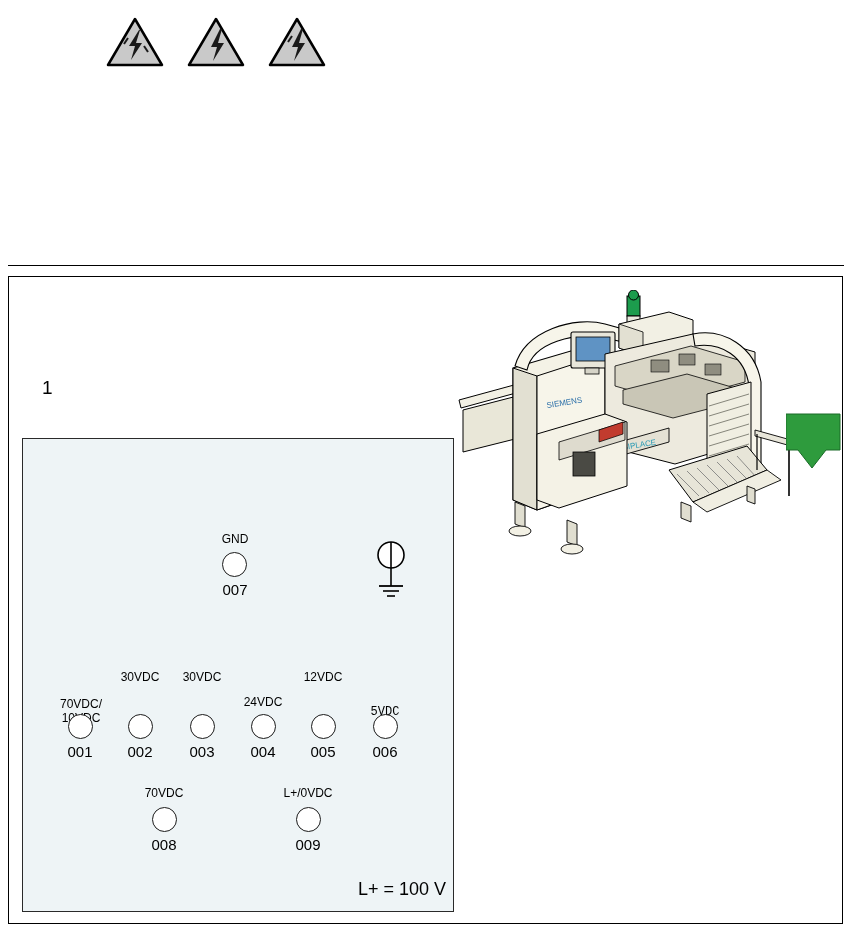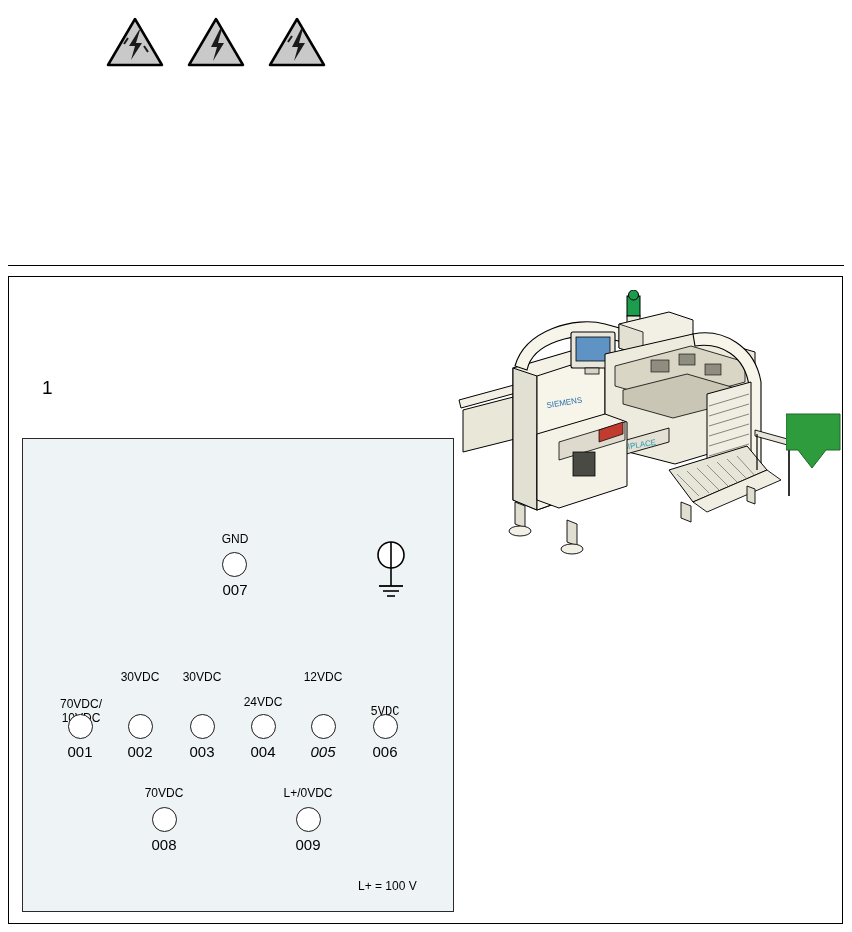--- a/index.html
+++ b/index.html
@@ -99,21 +99,21 @@
     top: 540px;
     width: 44px;
     height: 62px;
   }
 
   
   .lplus-note {
     position: absolute;
     left: 358px;
     top: 879px;
-    font-size: 12px;
+    font-size: 18px;
     white-space: nowrap;
   }
 
   
   .machine {
     position: absolute;
     left: 455px;
     top: 290px;
     width: 340px;
     height: 300px;
@@ -189,21 +189,21 @@
 <div class="lbl" style="left:172px; top:671px; width:60px;">30VDC</div>
 <div class="socket sm" style="left:190px; top:714px;"></div>
 <div class="lbl num" style="left:173px; top:743px; width:58px;">003</div>
 
 <div class="lbl" style="left:233px; top:671px; width:60px;margin-top:25px;">24VDC</div>
 <div class="socket sm" style="left:251px; top:714px;"></div>
 <div class="lbl num" style="left:234px; top:743px; width:58px;">004</div>
 
 <div class="lbl" style="left:293px; top:671px; width:60px;">12VDC</div>
 <div class="socket sm" style="left:311px; top:714px;"></div>
-<div class="lbl num" style="left:294px; top:743px; width:58px;font-style:italic;">005</div>
+<div class="lbl num" style="left:294px; top:743px; width:58px;">005</div>
 
 <div class="lbl" style="left:357px; top:706px; width:56px;font-family:Liberation Mono, monospace;">5VDC</div>
 <div class="socket sm" style="left:373px; top:714px;"></div>
 <div class="lbl num" style="left:357px; top:743px; width:56px;">006</div>
 
 <div class="lbl" style="left:134px; top:787px; width:60px;text-align:center;">70VDC</div>
 <div class="socket sm" style="left:152px; top:807px;"></div>
 <div class="lbl num" style="left:135px; top:836px; width:58px;text-align:center;">008</div>
 
 <div class="lbl" style="left:270px; top:787px; width:76px;">L+/0VDC</div>

